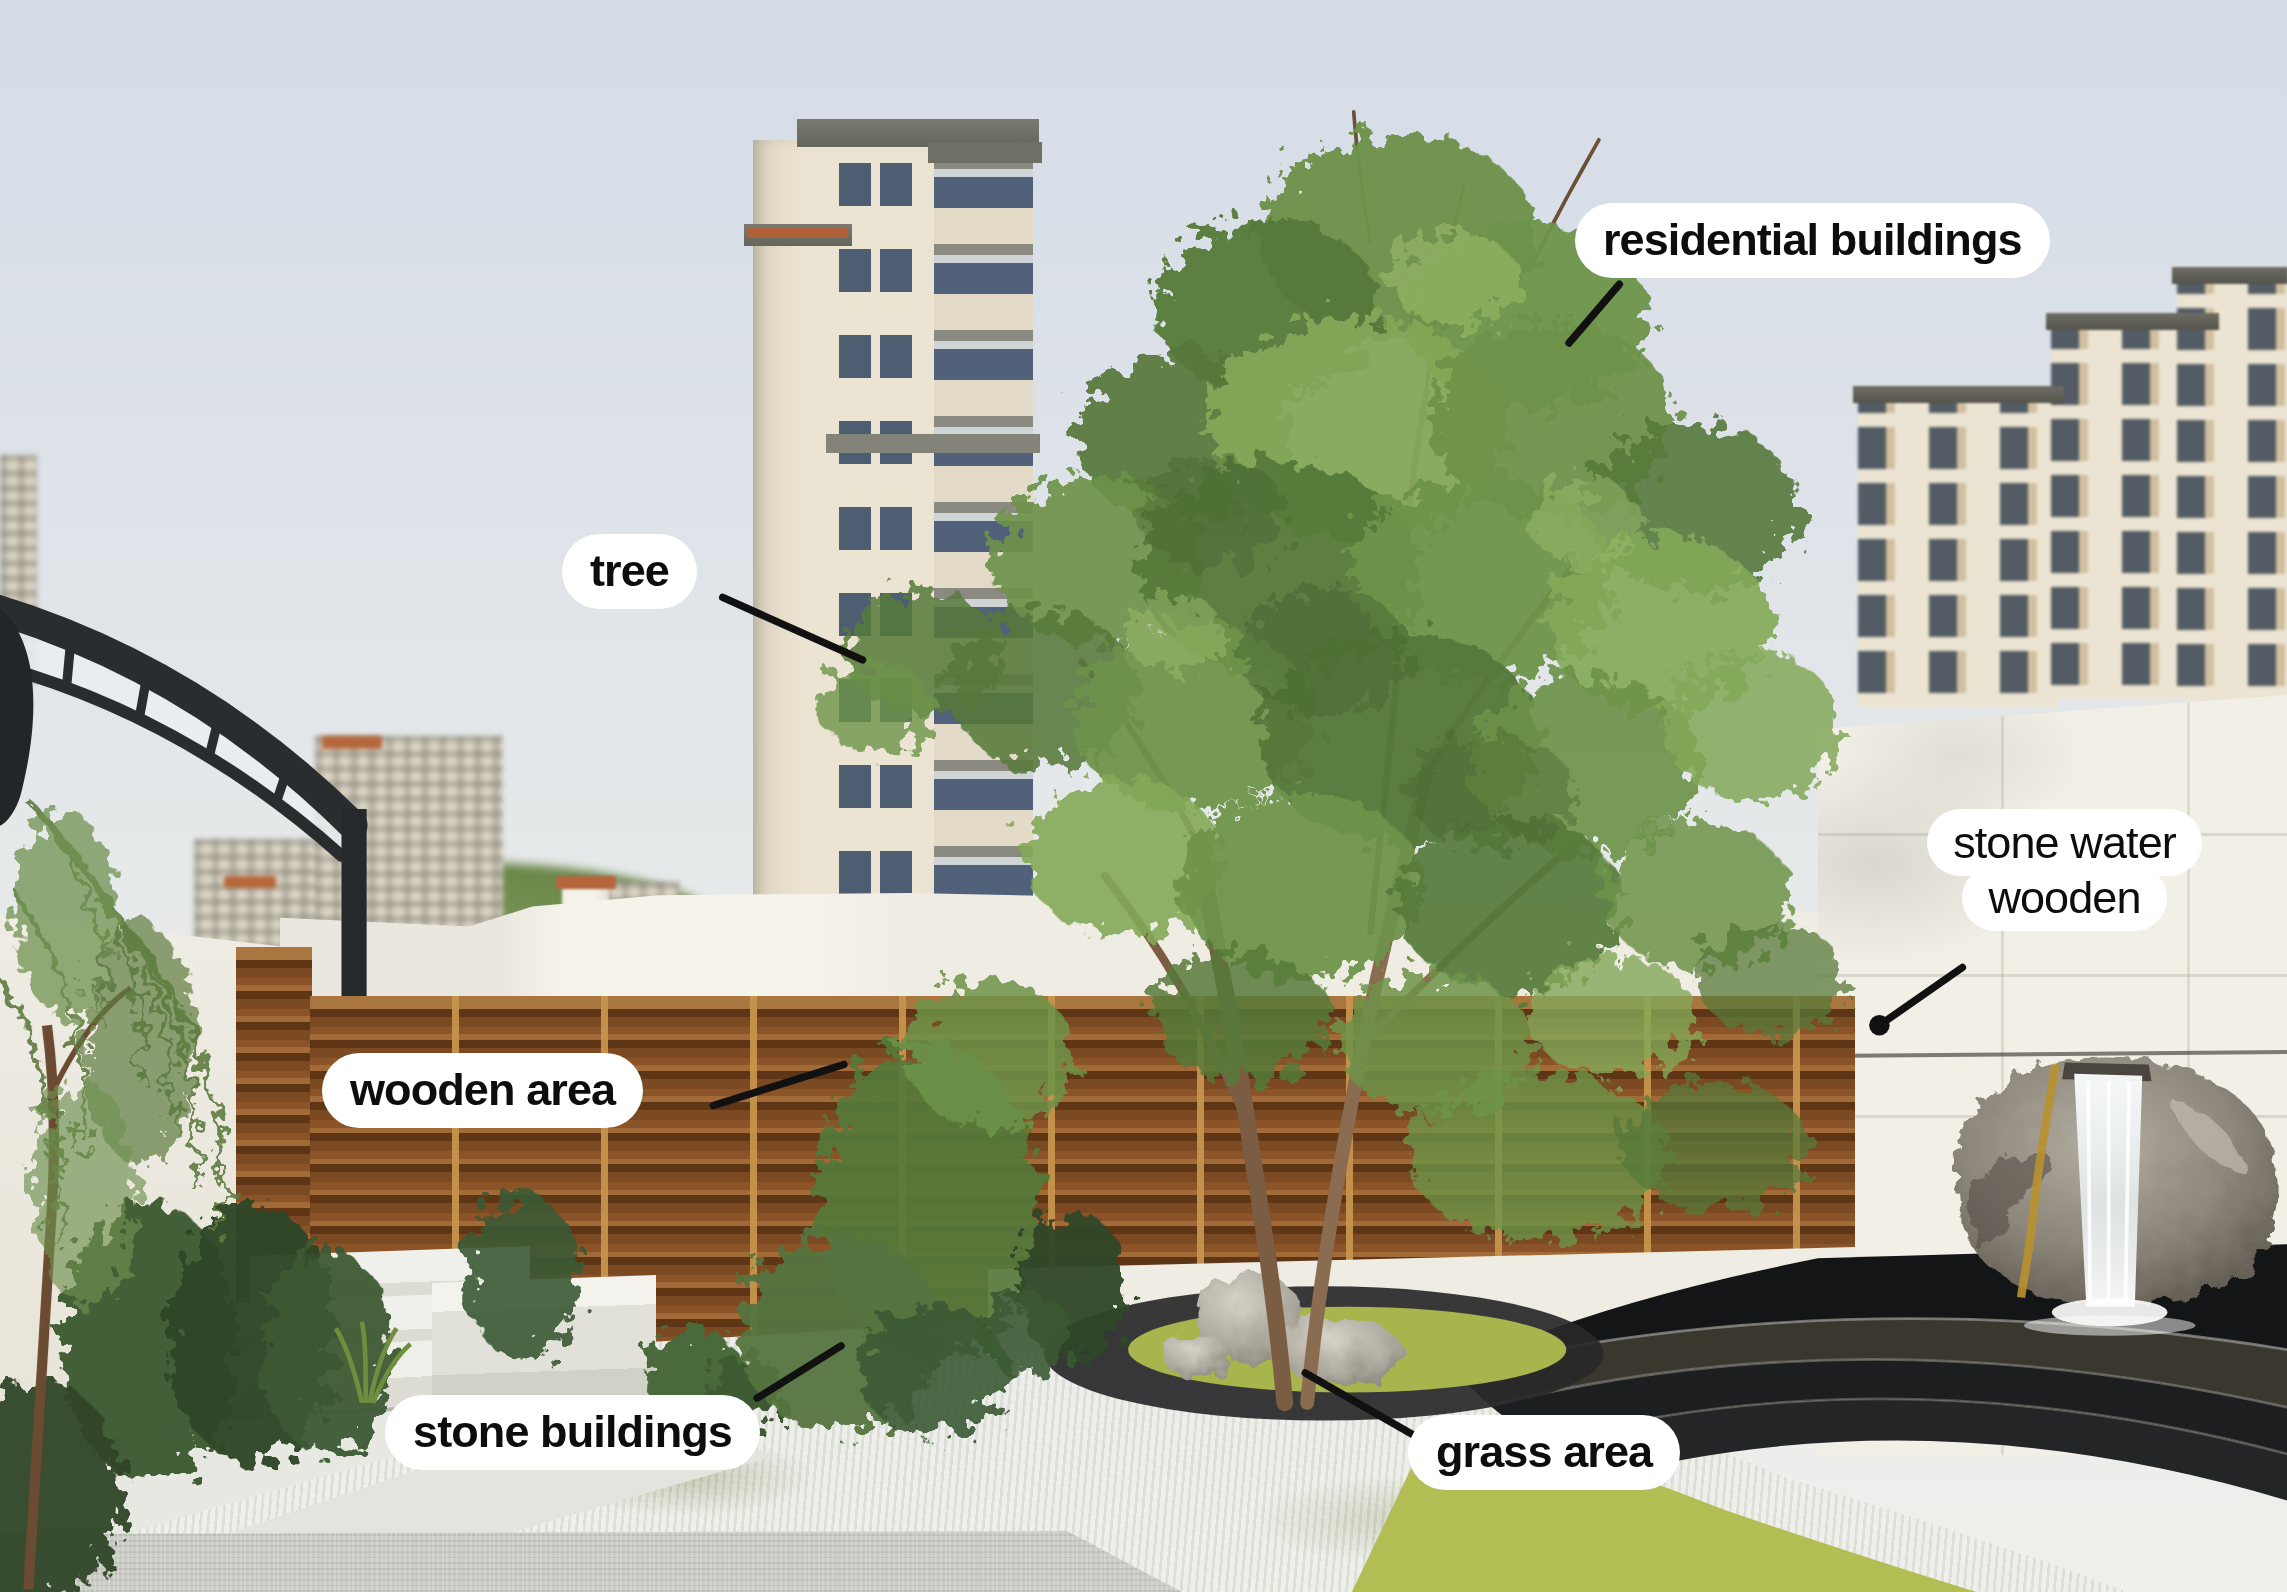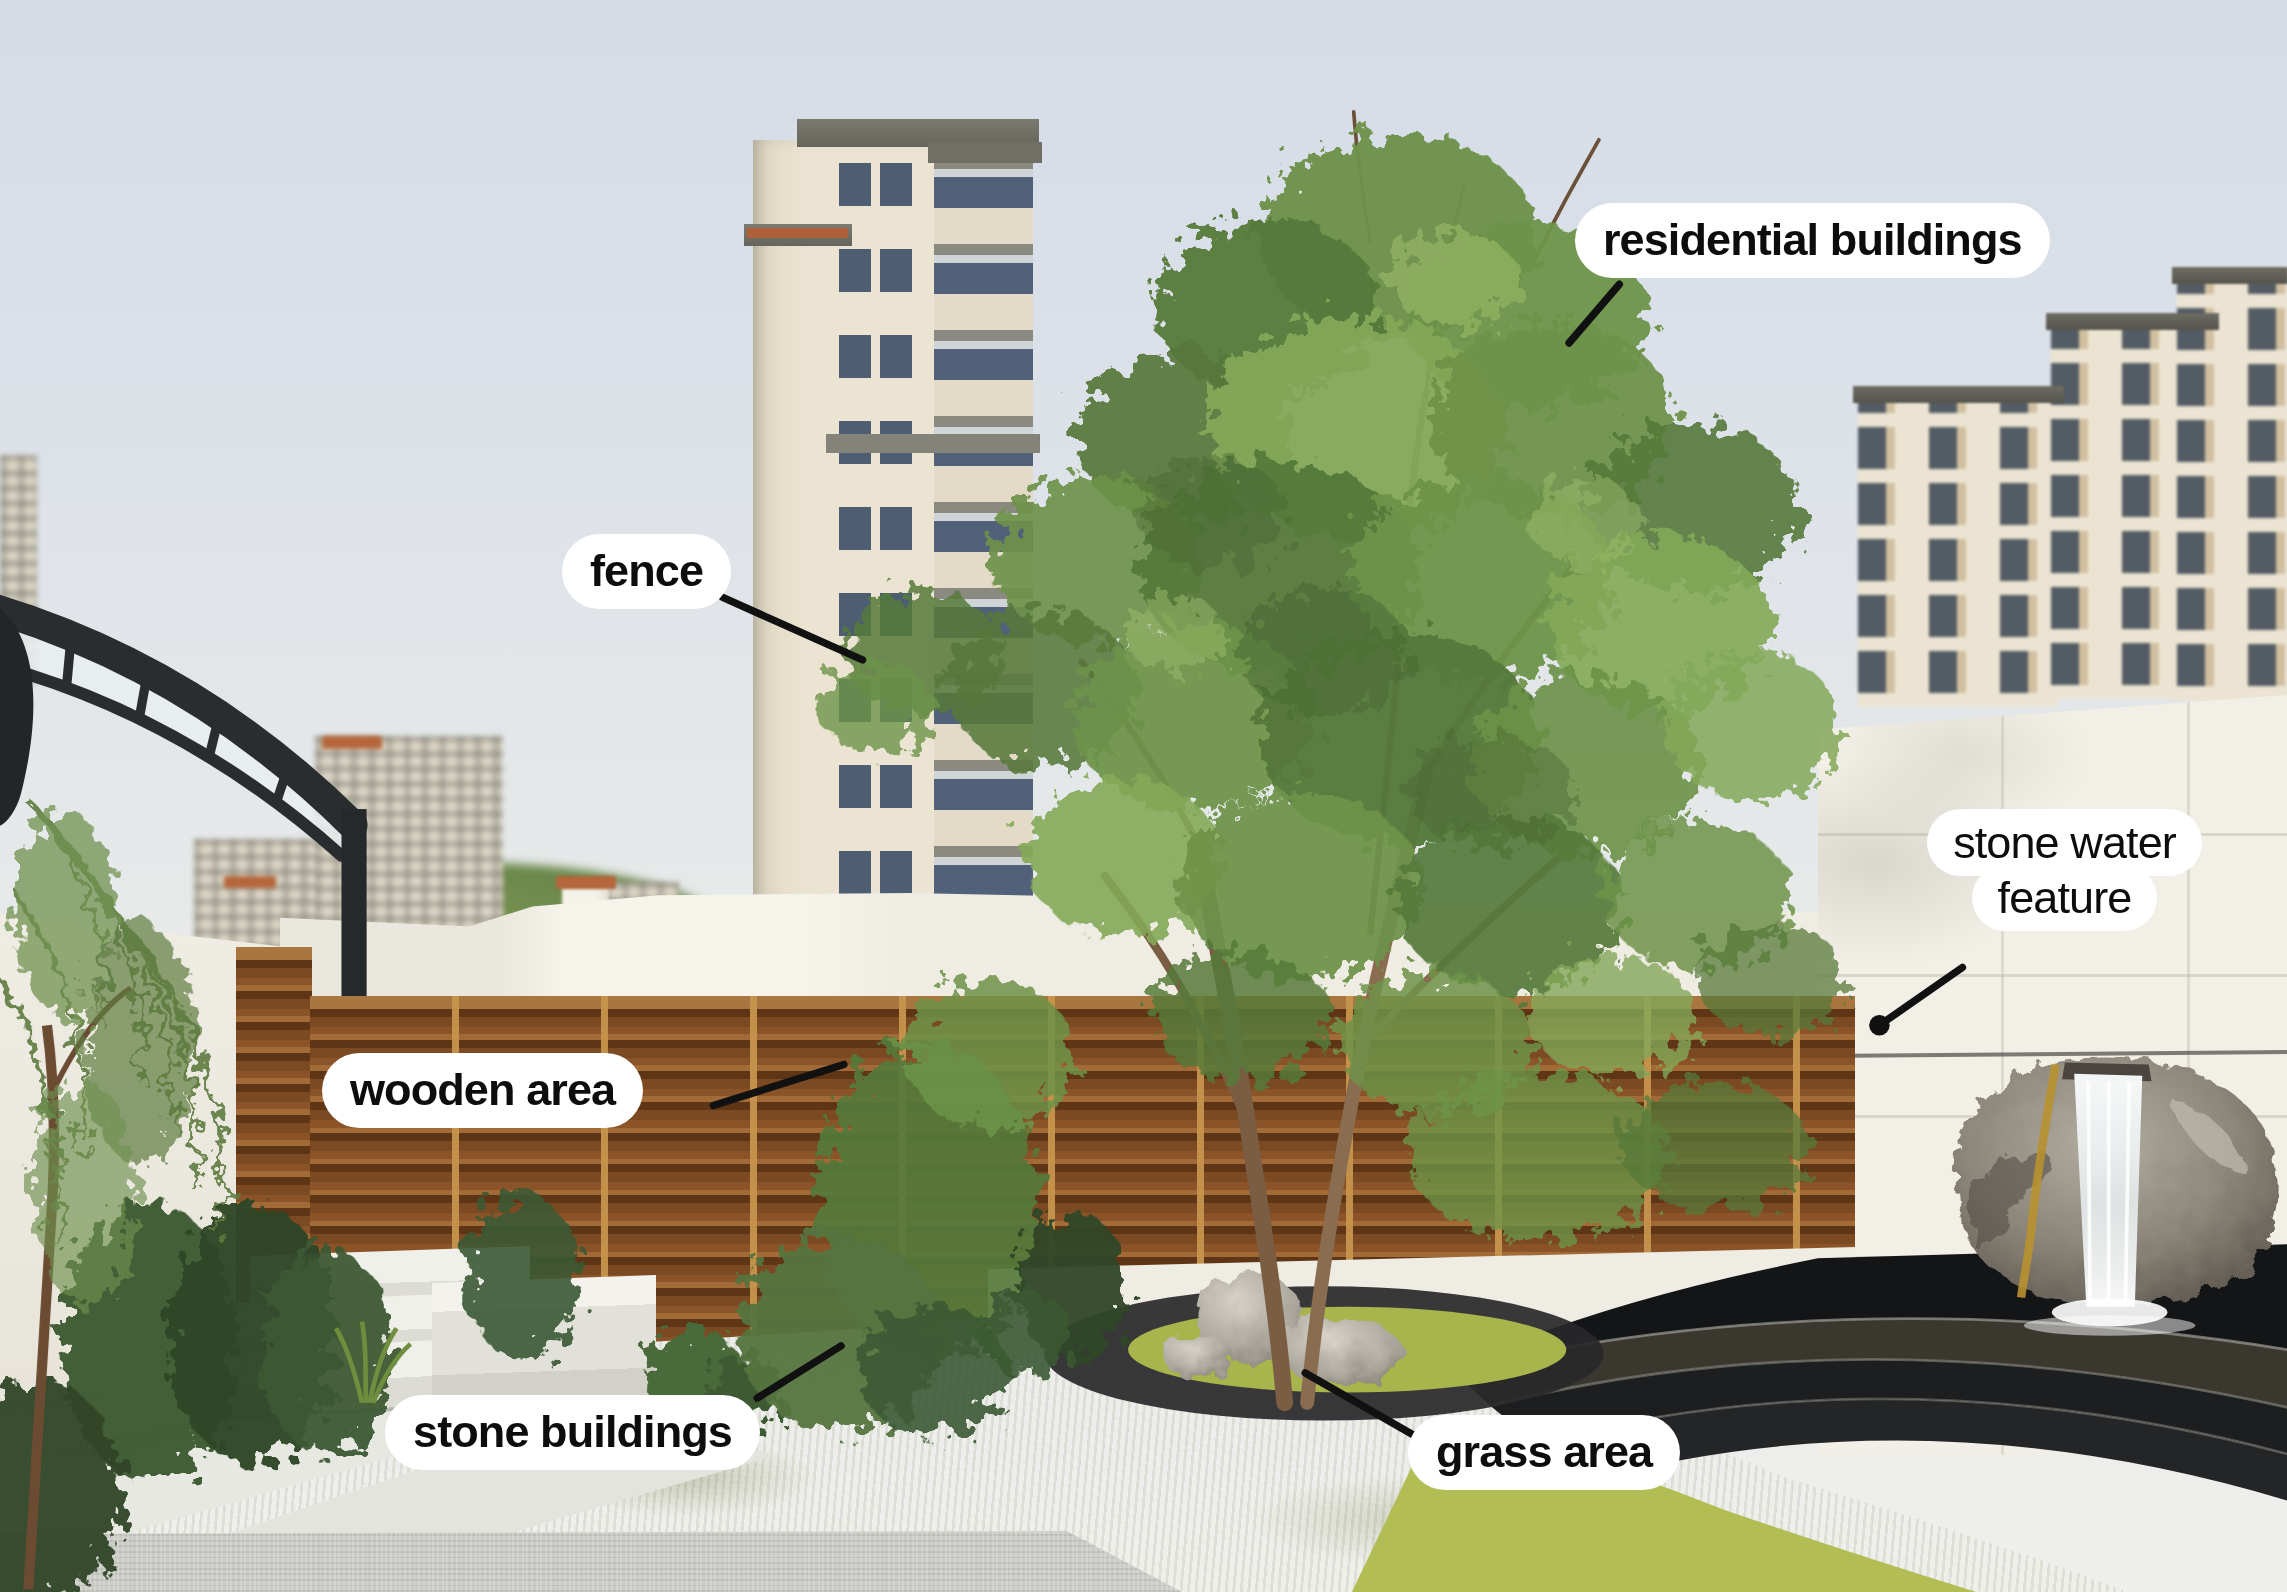--- a/index.html
+++ b/index.html
@@ -350,23 +350,23 @@
       <line x1="775" y1="641" x2="925" y2="708"></line>
       <line x1="2105" y1="1038" x2="2016" y2="1100"></line>
       <line x1="765" y1="1186" x2="905" y2="1142"></line>
       <line x1="812" y1="1500" x2="902" y2="1444"></line>
       <line x1="1517" y1="1540" x2="1400" y2="1473"></line>
     </g>
     <circle cx="2016" cy="1100" r="11" fill="#111111"></circle>
   </svg>
 
   <div class="pill lab-res">residential buildings</div>
-  <div class="pill lab-tree">fence</div>
+  <div class="pill lab-tree">tree</div>
   <div class="abs lab-water">
     <span>stone water</span>
-    <span>feature</span>
+    <span>wooden</span>
   </div>
   <div class="pill lab-fence">wooden area</div>
   <div class="pill lab-path">stone buildings</div>
   <div class="pill lab-grass">grass area</div>
 
 </div>
 
 
 </body></html>

